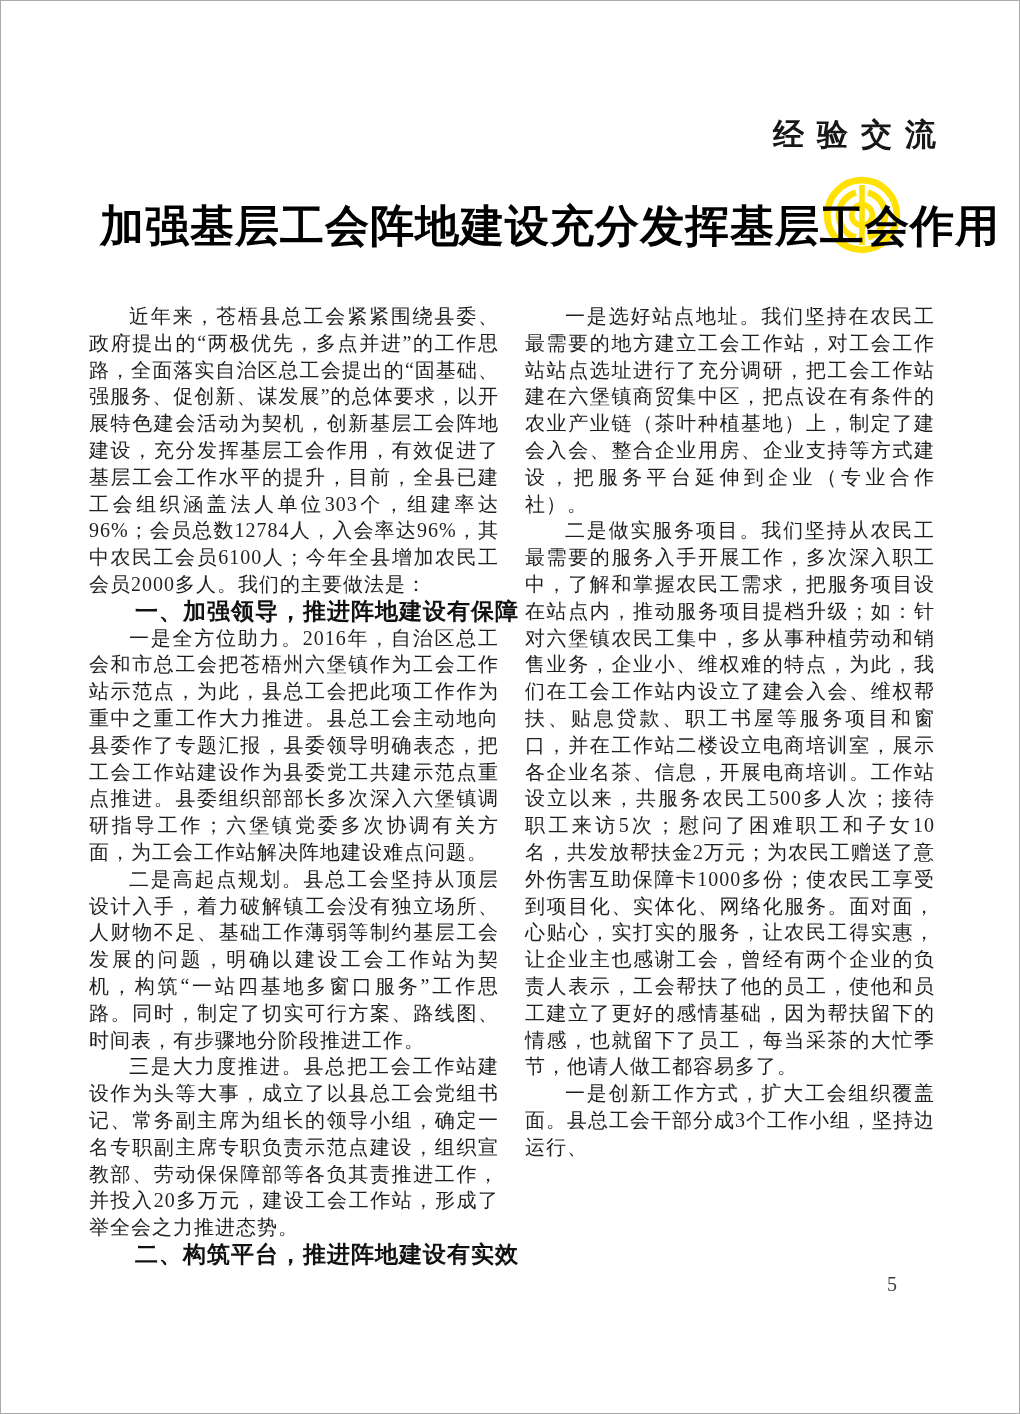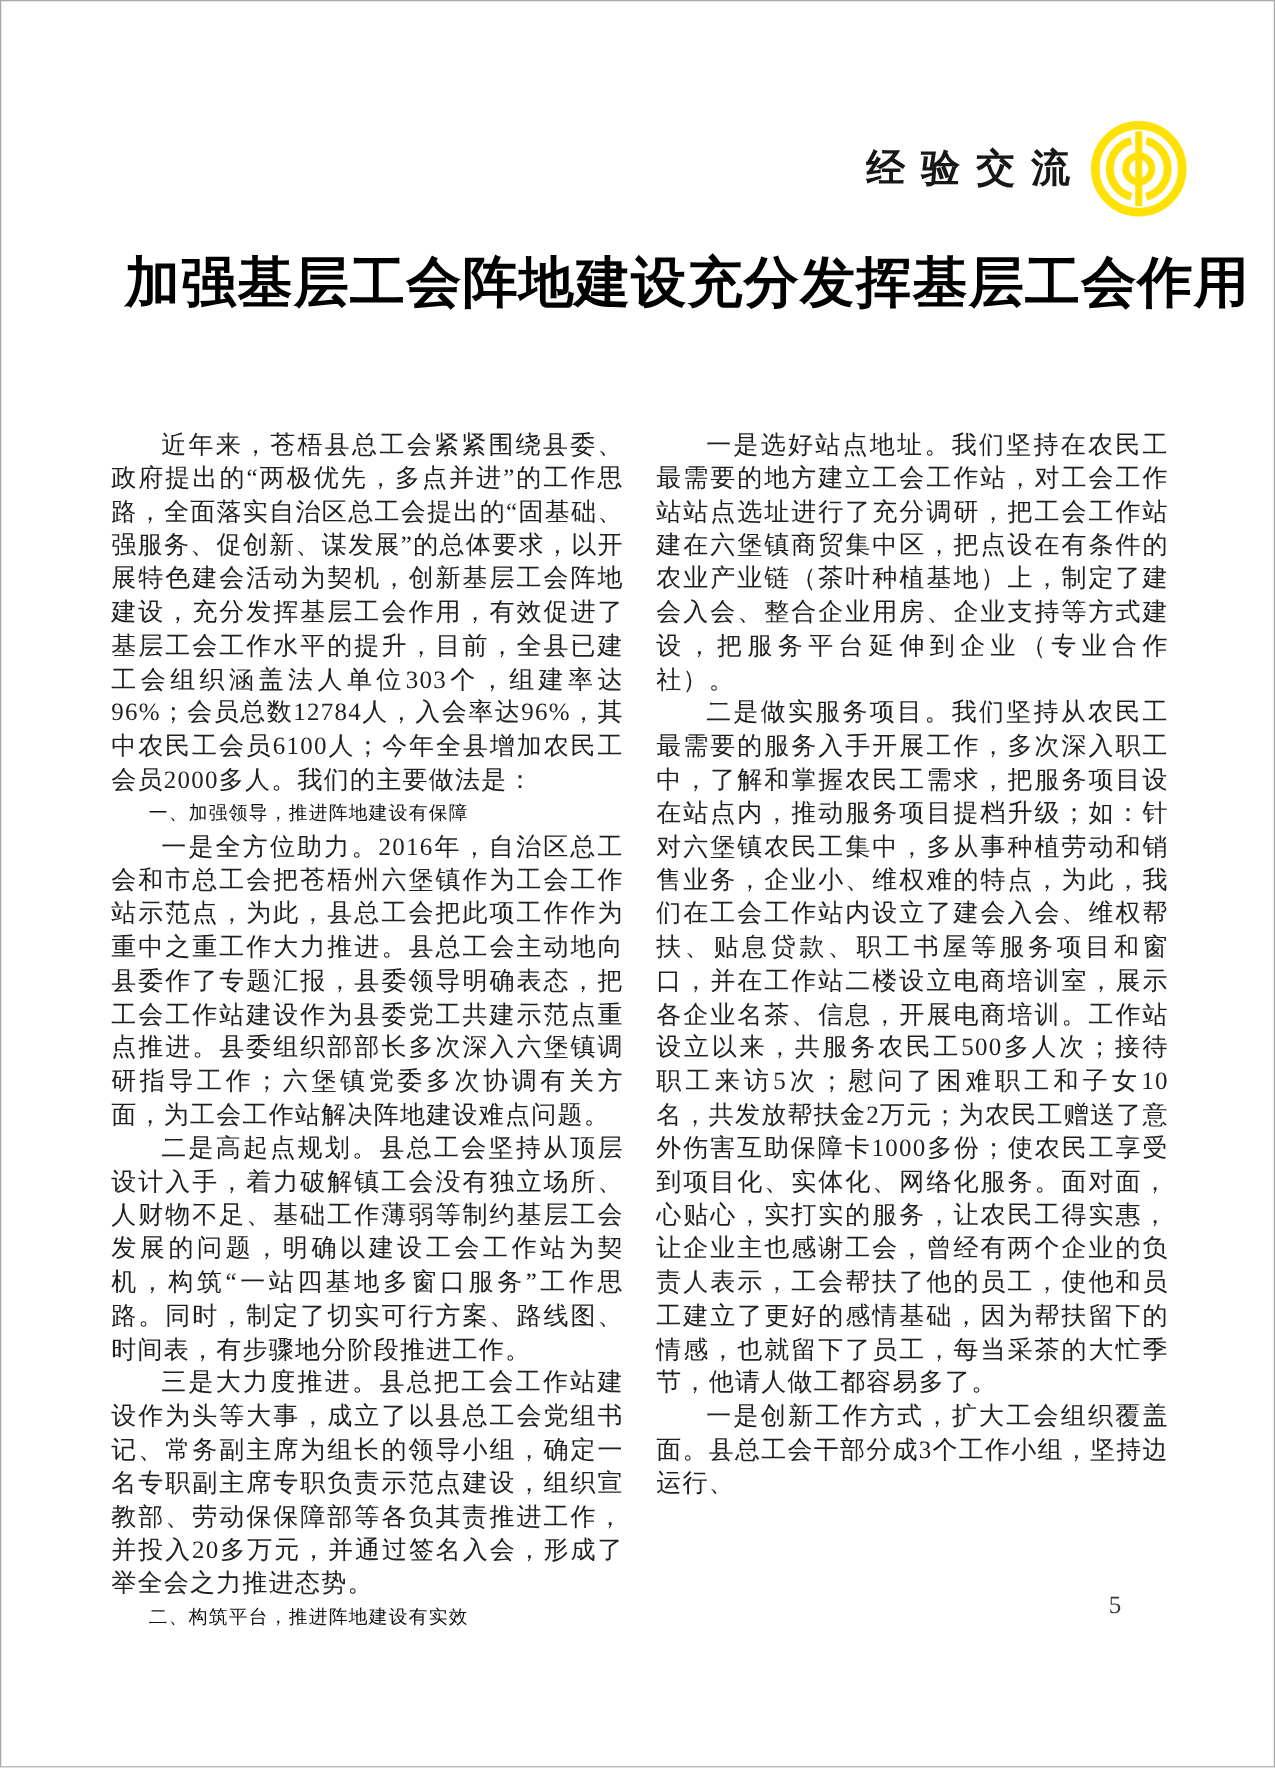--- a/index.html
+++ b/index.html
@@ -18,20 +18,21 @@
     overflow: hidden;
     font-family: "Liberation Serif", "DejaVu Serif", serif;
     color: #1b1b1b;
   }
   .header {
     position: absolute;
     top: 94px;
     right: 68px;
     display: flex;
     align-items: center;
+    flex-direction: column;
   }
   .section-label {
     font-family: "Liberation Sans", "DejaVu Sans", sans-serif;
     font-weight: bold;
     font-size: 31px;
     letter-spacing: 13px;
     color: #171717;
     margin-right: 2px;
     line-height: 80px;
   }
@@ -59,37 +60,36 @@
     position: absolute;
     top: 302px;
     left: 88px;
     width: 846px;
     display: flex;
     gap: 26px;
   }
   .col {
     width: 410px;
     flex: 0 0 410px;
-    margin-top: 40px;
   }
   .para {
     margin: 0;
     font-size: 20px;
     line-height: 26.8px;
     letter-spacing: 1px;
     text-align: justify;
     text-justify: inter-character;
     text-indent: 2em;
     color: #1f1f1f;
   }
   .sec-heading {
     margin: 0;
     font-family: "Liberation Sans", "DejaVu Sans", sans-serif;
-    font-weight: normal;
-    font-size: 15px;
+    font-weight: bold;
+    font-size: 23px;
     line-height: 26.8px;
     letter-spacing: 1px;
     text-indent: 2em;
     color: #111111;
     white-space: nowrap;
   }
   .page-number {
     position: absolute;
     top: 1272px;
     left: 886px;
@@ -119,21 +119,21 @@
   </div>
 
   <h1 class="article-title">加强基层工会阵地建设充分发挥基层工会作用</h1>
 
   <div class="columns">
     <div class="col">
         <p class="para">近年来，苍梧县总工会紧紧围绕县委、政府提出的“两极优先，多点并进”的工作思路，全面落实自治区总工会提出的“固基础、强服务、促创新、谋发展”的总体要求，以开展特色建会活动为契机，创新基层工会阵地建设，充分发挥基层工会作用，有效促进了基层工会工作水平的提升，目前，全县已建工会组织涵盖法人单位303个，组建率达96%；会员总数12784人，入会率达96%，其中农民工会员6100人；今年全县增加农民工会员2000多人。我们的主要做法是：</p>
         <h2 class="sec-heading">一、加强领导，推进阵地建设有保障</h2>
         <p class="para">一是全方位助力。2016年，自治区总工会和市总工会把苍梧州六堡镇作为工会工作站示范点，为此，县总工会把此项工作作为重中之重工作大力推进。县总工会主动地向县委作了专题汇报，县委领导明确表态，把工会工作站建设作为县委党工共建示范点重点推进。县委组织部部长多次深入六堡镇调研指导工作；六堡镇党委多次协调有关方面，为工会工作站解决阵地建设难点问题。</p>
         <p class="para">二是高起点规划。县总工会坚持从顶层设计入手，着力破解镇工会没有独立场所、人财物不足、基础工作薄弱等制约基层工会发展的问题，明确以建设工会工作站为契机，构筑“一站四基地多窗口服务”工作思路。同时，制定了切实可行方案、路线图、时间表，有步骤地分阶段推进工作。</p>
-        <p class="para">三是大力度推进。县总把工会工作站建设作为头等大事，成立了以县总工会党组书记、常务副主席为组长的领导小组，确定一名专职副主席专职负责示范点建设，组织宣教部、劳动保保障部等各负其责推进工作，并投入20多万元，并通过签名入会，形成了举全会之力推进态势。</p>
+        <p class="para">三是大力度推进。县总把工会工作站建设作为头等大事，成立了以县总工会党组书记、常务副主席为组长的领导小组，确定一名专职副主席专职负责示范点建设，组织宣教部、劳动保保障部等各负其责推进工作，并投入20多万元，建设工会工作站，形成了举全会之力推进态势。</p>
         <h2 class="sec-heading">二、构筑平台，推进阵地建设有实效</h2>
       </div>
     <div class="col">
         <p class="para">一是选好站点地址。我们坚持在农民工最需要的地方建立工会工作站，对工会工作站站点选址进行了充分调研，把工会工作站建在六堡镇商贸集中区，把点设在有条件的农业产业链（茶叶种植基地）上，制定了建会入会、整合企业用房、企业支持等方式建设，把服务平台延伸到企业（专业合作社）。</p>
         <p class="para">二是做实服务项目。我们坚持从农民工最需要的服务入手开展工作，多次深入职工中，了解和掌握农民工需求，把服务项目设在站点内，推动服务项目提档升级；如：针对六堡镇农民工集中，多从事种植劳动和销售业务，企业小、维权难的特点，为此，我们在工会工作站内设立了建会入会、维权帮扶、贴息贷款、职工书屋等服务项目和窗口，并在工作站二楼设立电商培训室，展示各企业名茶、信息，开展电商培训。工作站设立以来，共服务农民工500多人次；接待职工来访5次；慰问了困难职工和子女10名，共发放帮扶金2万元；为农民工赠送了意外伤害互助保障卡1000多份；使农民工享受到项目化、实体化、网络化服务。面对面，心贴心，实打实的服务，让农民工得实惠，让企业主也感谢工会，曾经有两个企业的负责人表示，工会帮扶了他的员工，使他和员工建立了更好的感情基础，因为帮扶留下的情感，也就留下了员工，每当采茶的大忙季节，他请人做工都容易多了。</p>
         <p class="para">一是创新工作方式，扩大工会组织覆盖面。县总工会干部分成3个工作小组，坚持边运行、</p>
       </div>
   </div>
 
   <span class="page-number">5</span>

